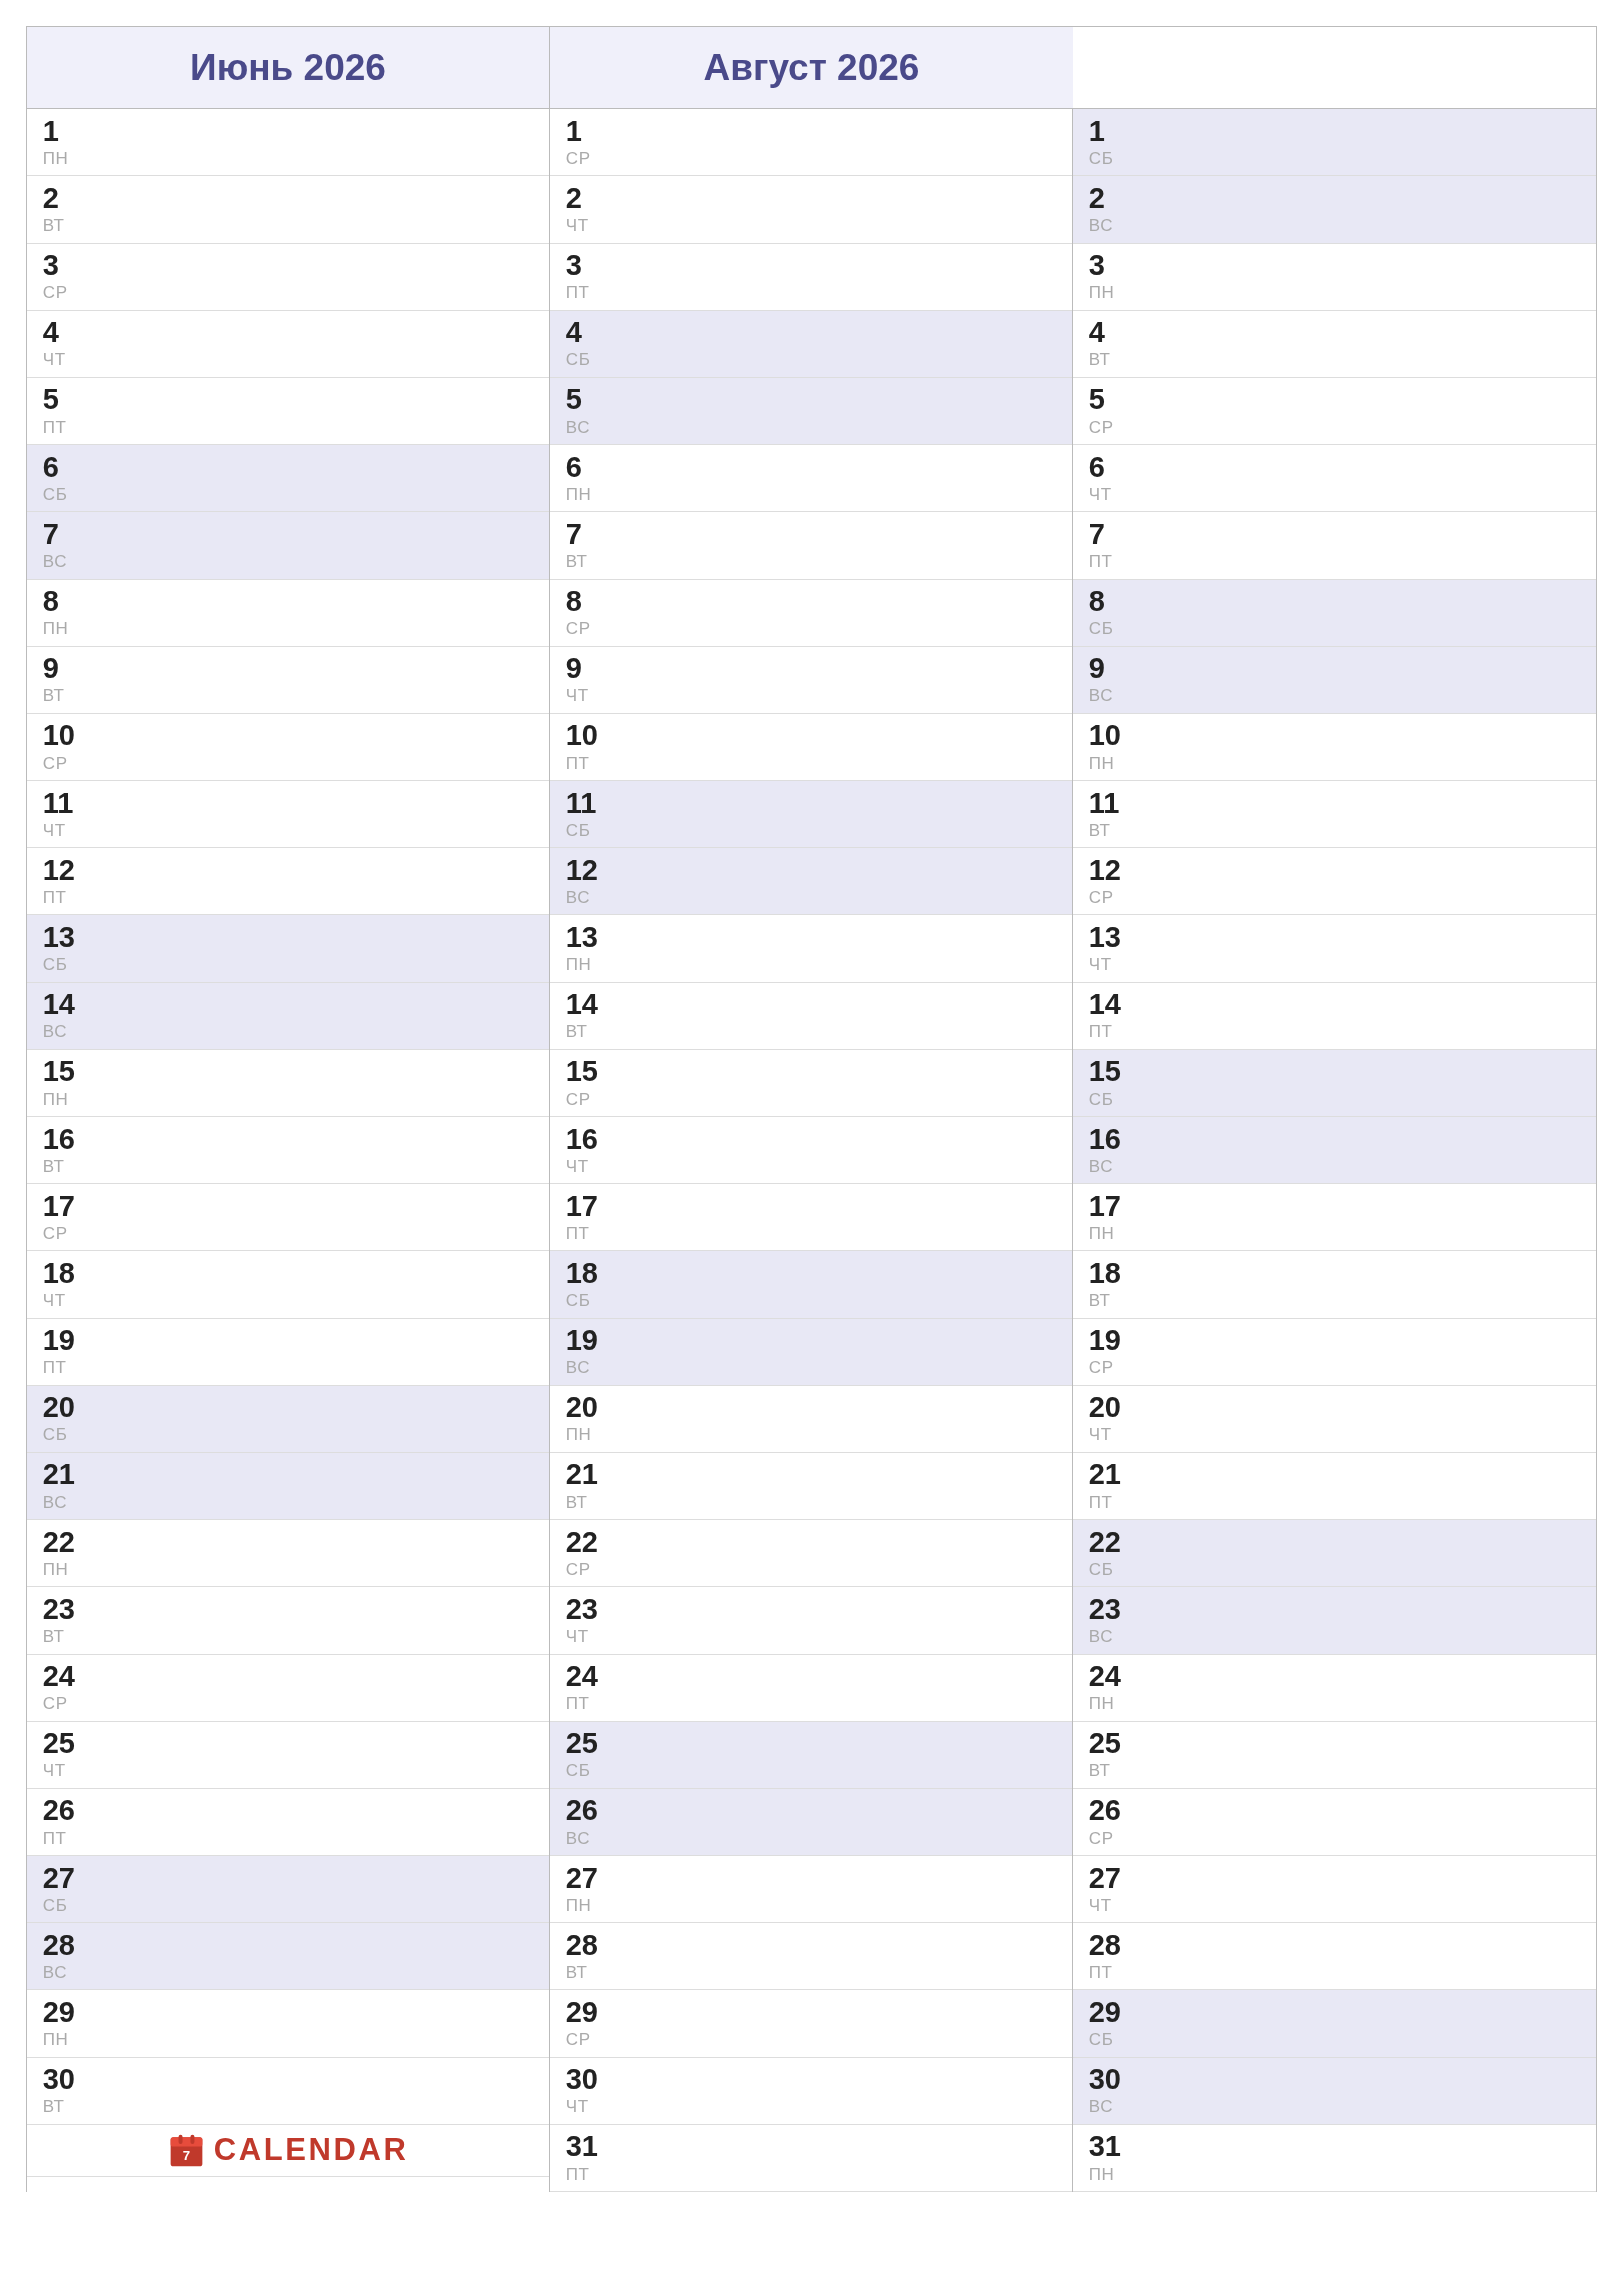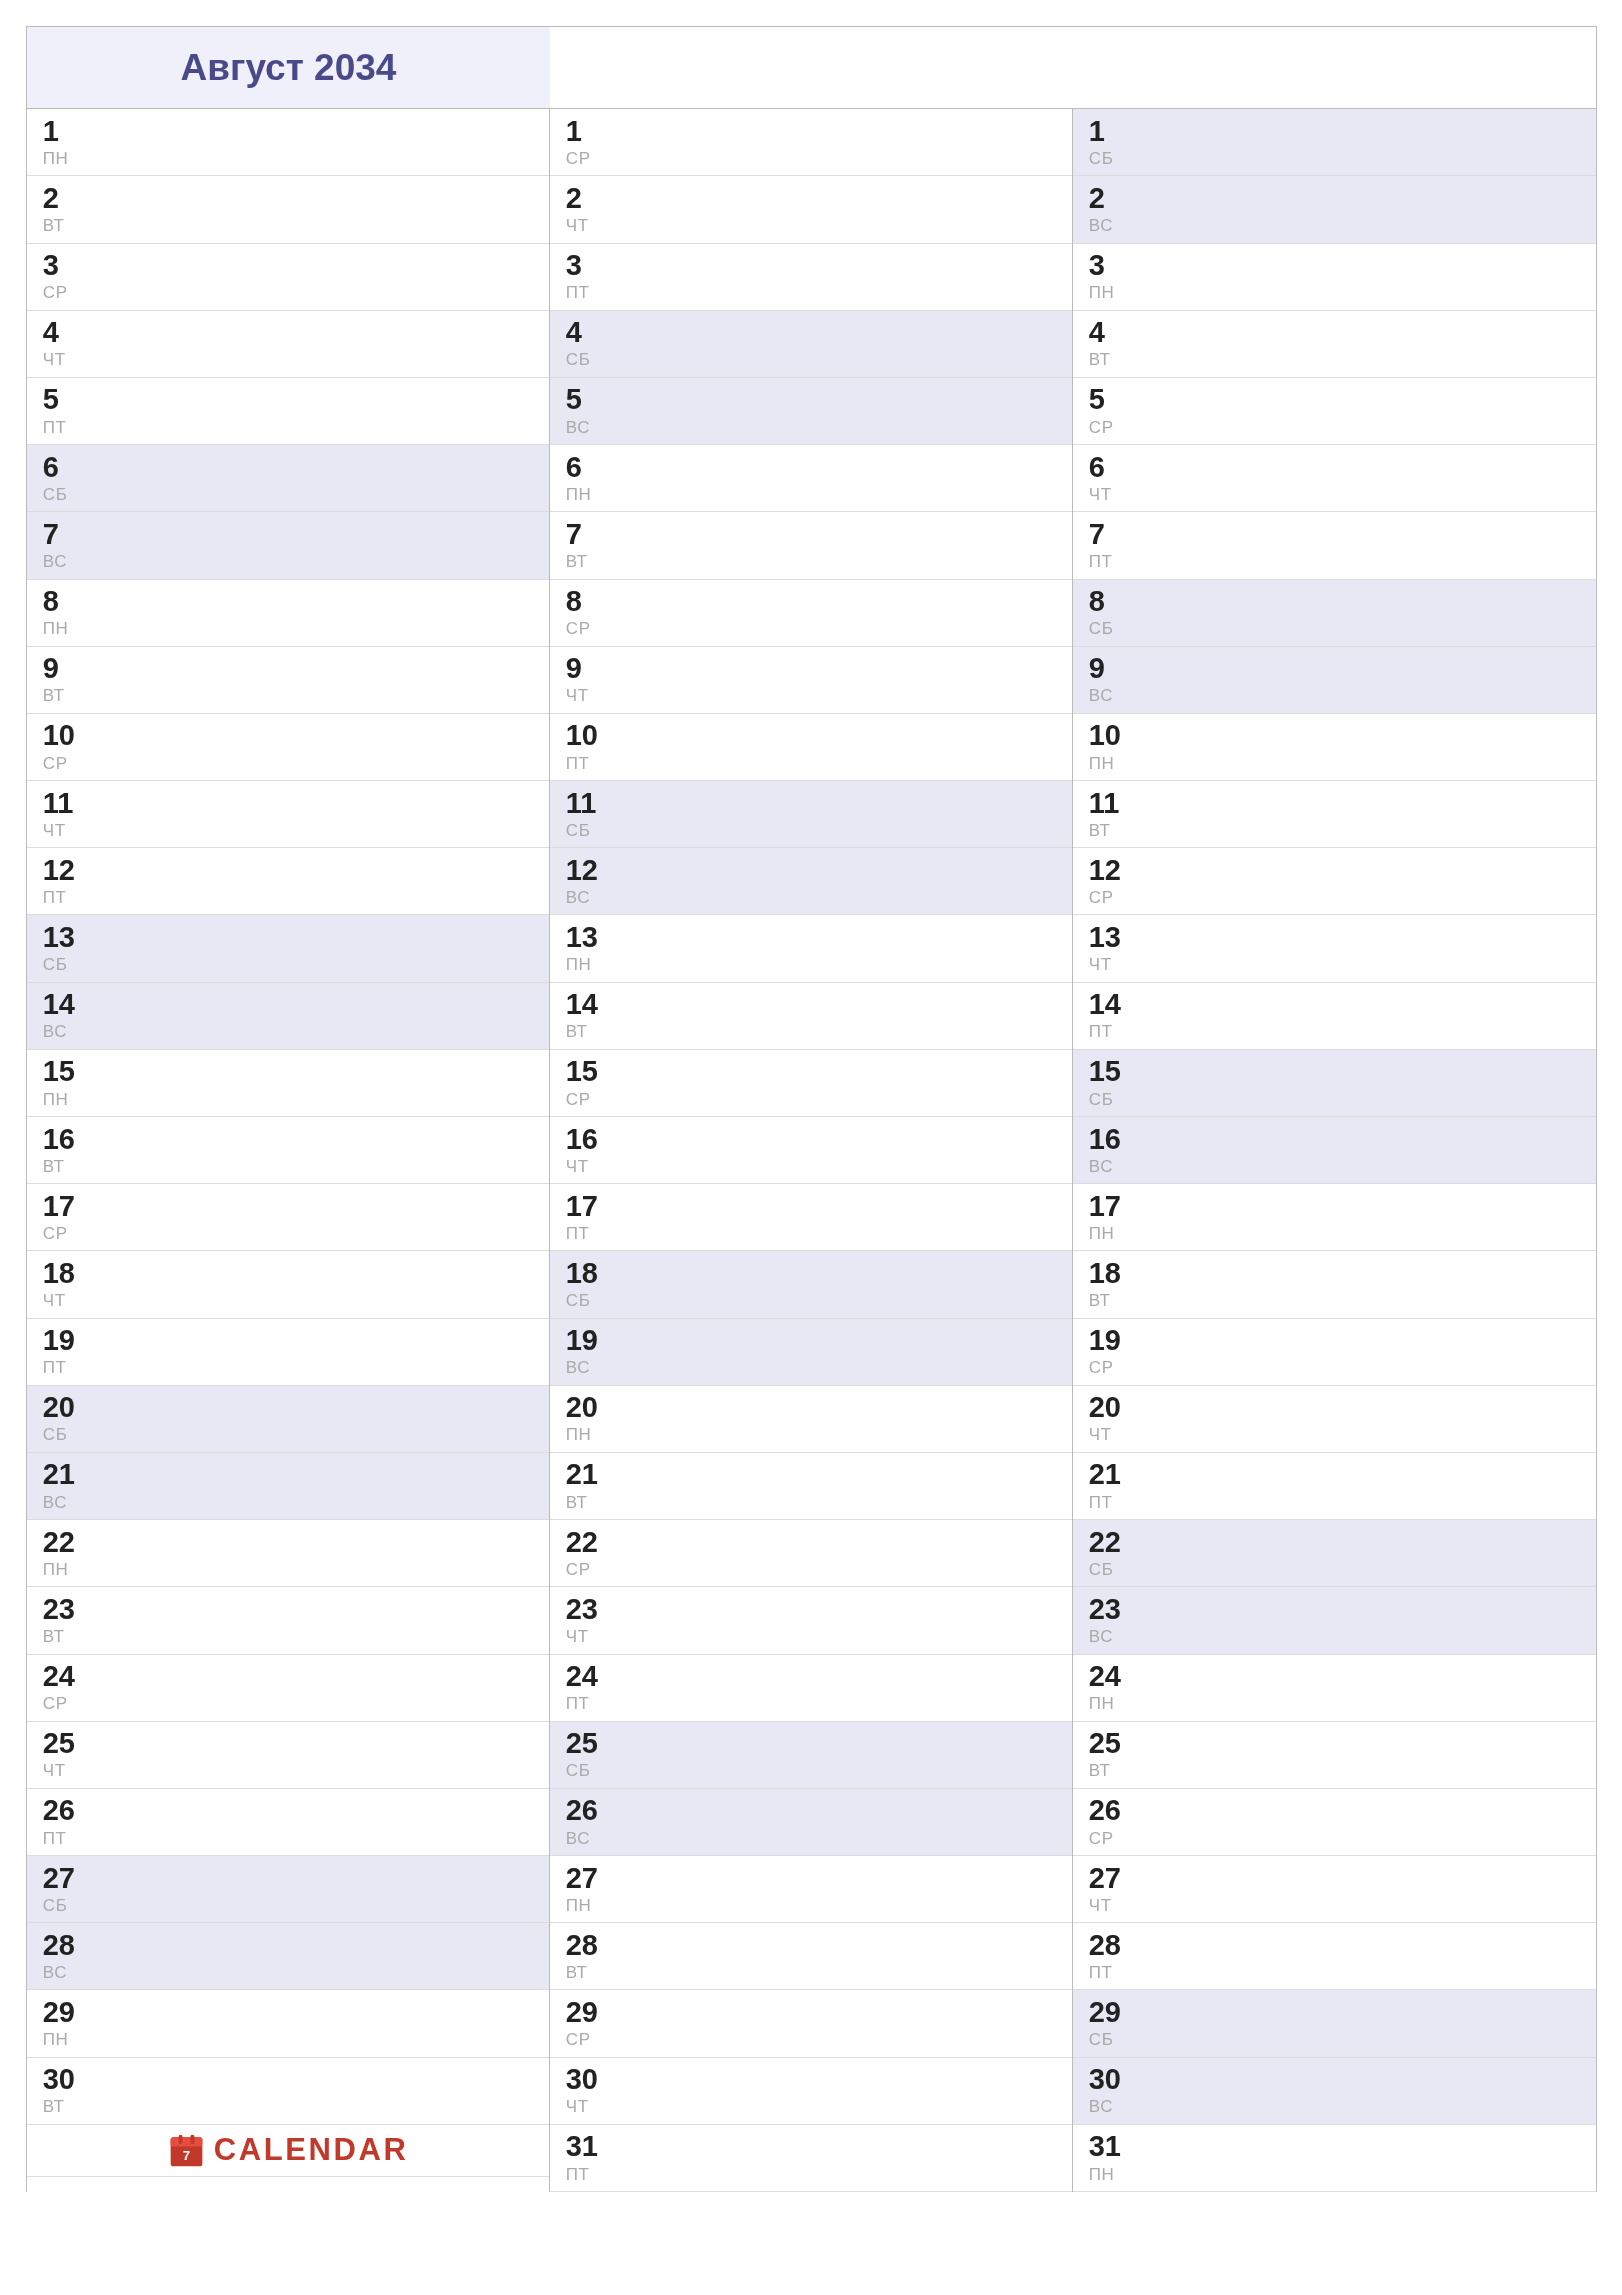--- a/index.html
+++ b/index.html
@@ -10,21 +10,22 @@
       min-height: 2295px;
       padding: 26px;
     }
   </style>
 </head>
 <body>
 
 <div style="width:100%; border:0.7px solid #bbb; border-bottom:none;">
 
   <div style="display:grid; grid-template-columns:1fr 1fr 1fr; border-bottom:0.7px solid #bbb;">
-    <div style="padding:19.6px 15.7px; text-align:center; font-size:37px; font-weight:bold; color:#4a4a8a; background:#f0f0fa;">Август 2034</div>
+    <div style="padding:19.6px 15.7px; text-align:center; font-size:37px; font-weight:bold; color:#4a4a8a; border-right:0.7px solid #bbb; background:#f0f0fa;">Июнь 2026</div>
+    <div style="padding:19.6px 15.7px; text-align:center; font-size:37px; font-weight:bold; color:#4a4a8a; background:#f0f0fa;">Август 2026</div>
   </div>
 
   <div style="display:grid; grid-template-columns:1fr 1fr 1fr;">
     <div id="june-col" style="border-right:0.7px solid #bbb;">
         <div style="display: flex; flex-direction: column; padding: 6.5px 15.7px; border-bottom: 0.7px solid rgb(221, 221, 221); min-height: 52px; justify-content: center; background: rgb(255, 255, 255);">
           <span style="font-size: 29px; font-weight: bold; color: rgb(34, 34, 34); line-height: 1.1;">1</span>
           <span style="font-size: 17px; color: rgb(170, 170, 170); letter-spacing: 0.7px; margin-top: 1.3px;">ПН</span>
         </div>
         <div style="display: flex; flex-direction: column; padding: 6.5px 15.7px; border-bottom: 0.7px solid rgb(221, 221, 221); min-height: 52px; justify-content: center; background: rgb(255, 255, 255);">
           <span style="font-size: 29px; font-weight: bold; color: rgb(34, 34, 34); line-height: 1.1;">2</span>

